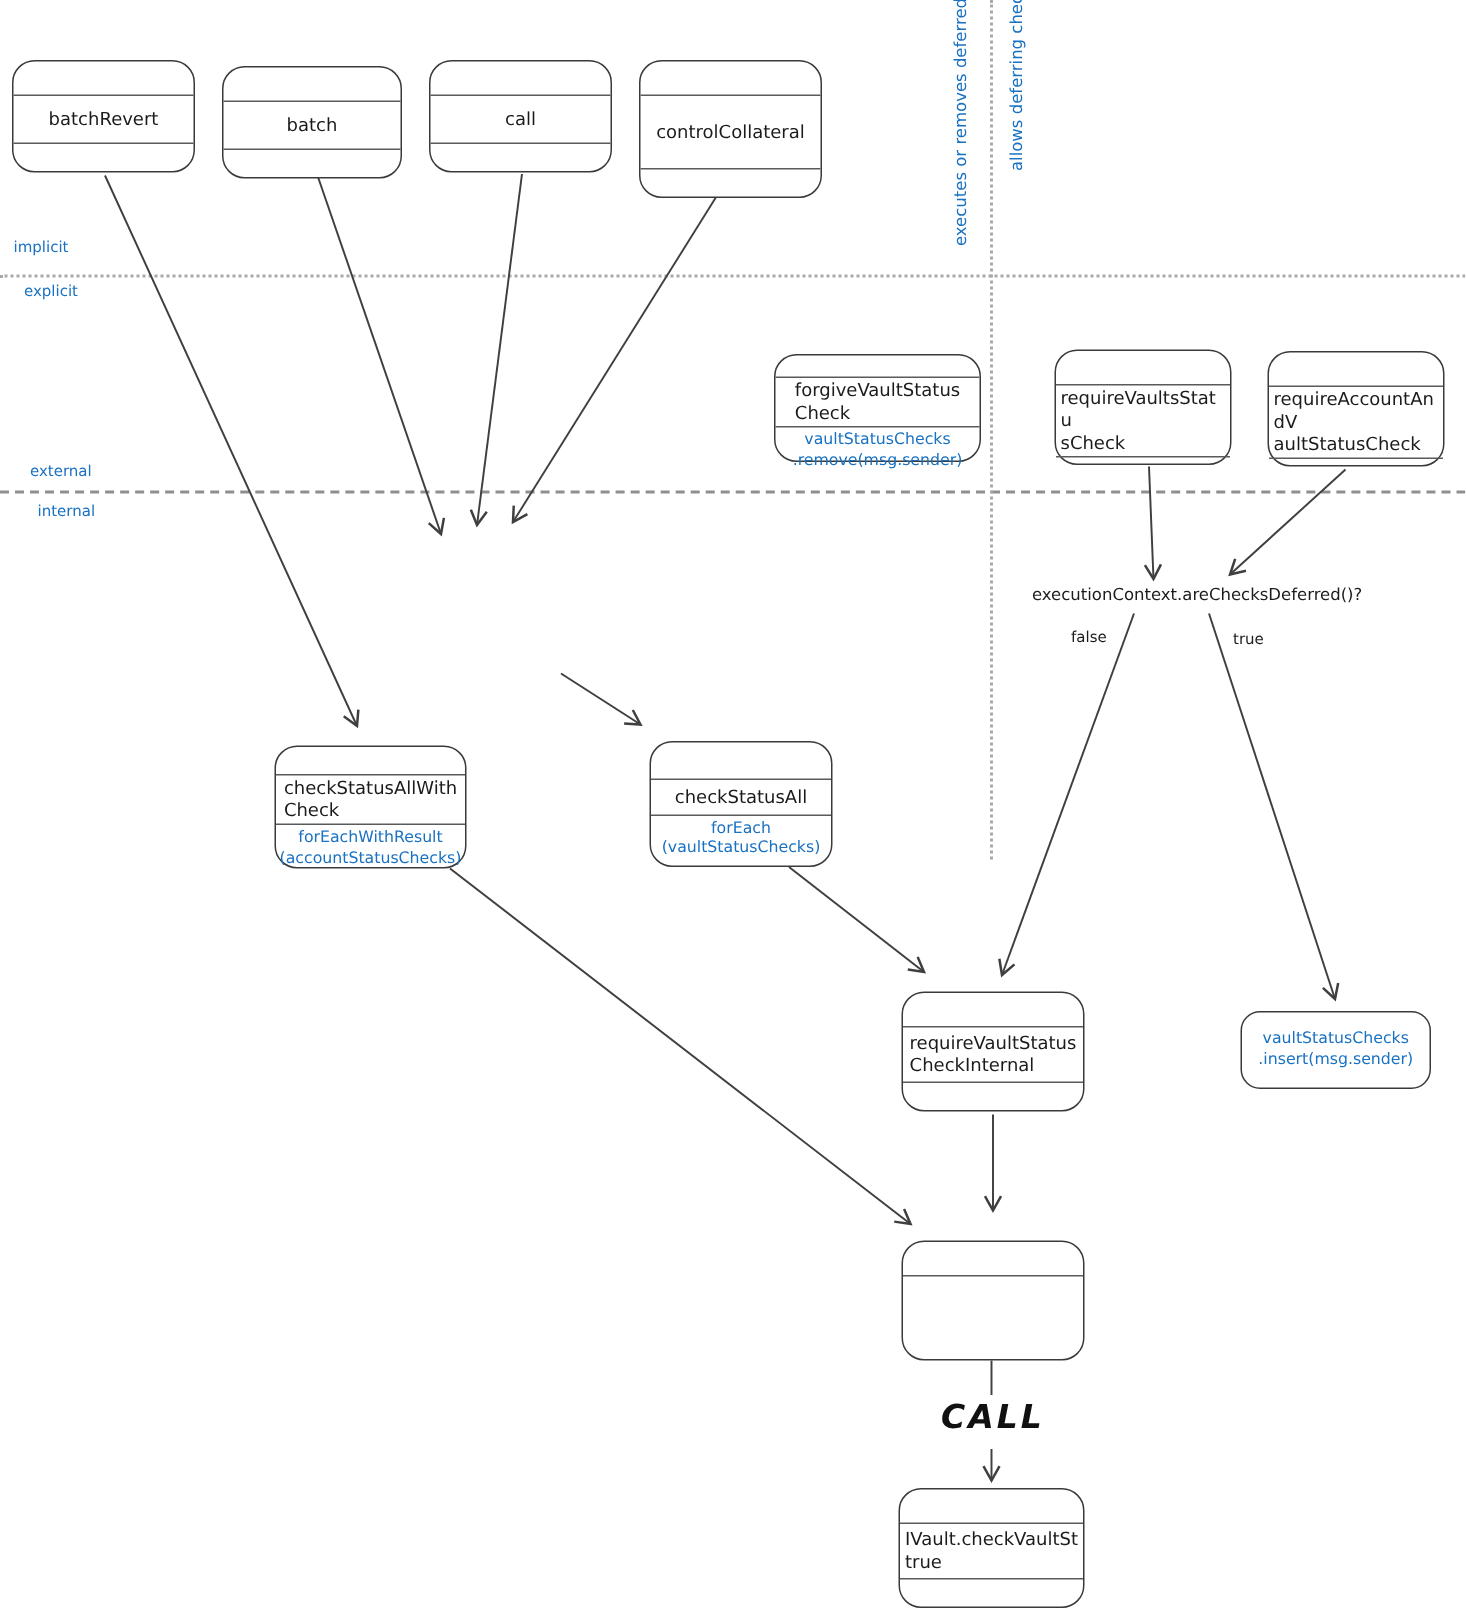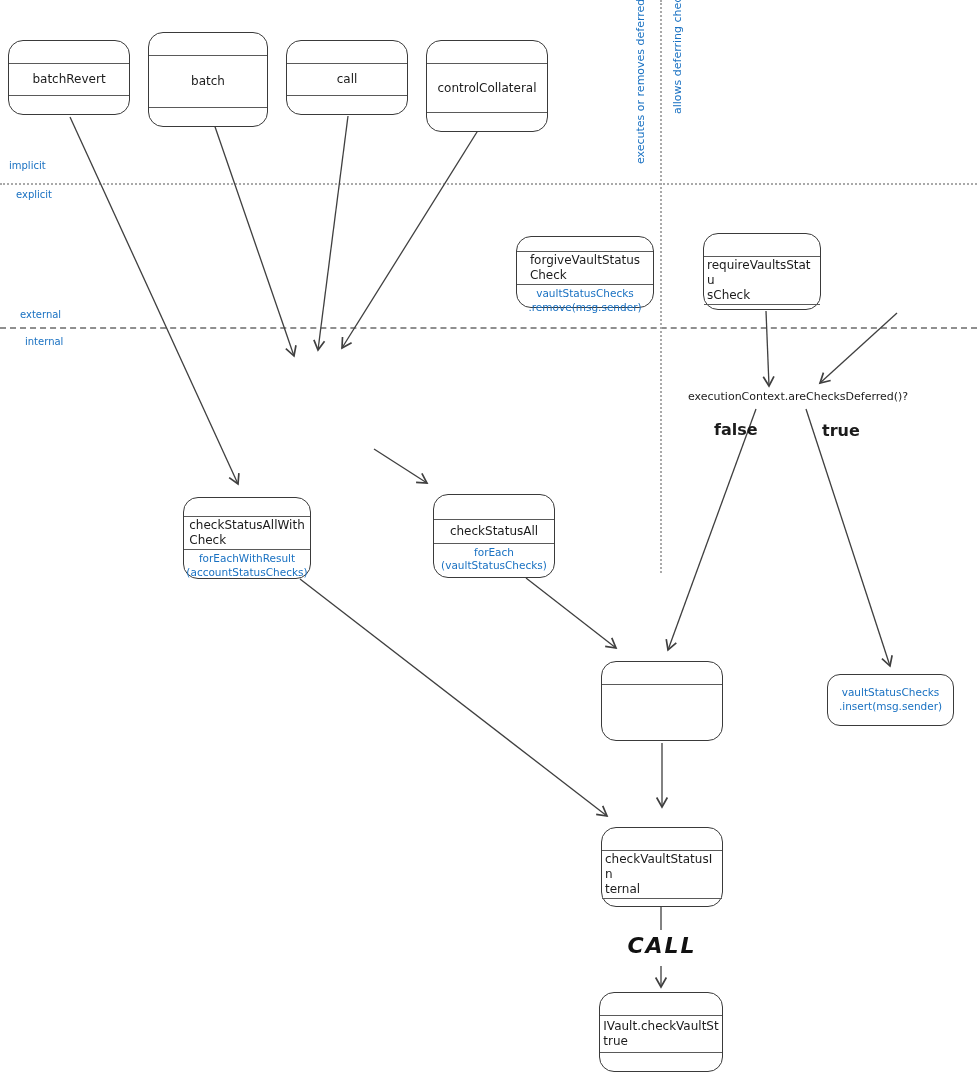--- a/index.html
+++ b/index.html
@@ -23,21 +23,21 @@
   .ntitle{flex:1;display:flex;align-items:center;justify-content:center;
           font-size:12px;line-height:1.25;white-space:pre-line;border-bottom:1.3px solid #5a5a5a;
           padding:1px 3px;word-break:break-all;}
   .nb{flex:0 0 18px;}
   .nsub{flex:0 0 auto;color:#1971c2;font-size:10.5px;line-height:1.3;text-align:center;
         white-space:pre-line;padding:2px 1px 4px;}
   .plain{justify-content:center;align-items:center;border-radius:13px;}
   .plain .nsub{padding:0;}
 
   .freetext{position:absolute;color:#1b1b1b;font-size:11px;text-align:left;}
-  .branchlabel{position:absolute;color:#1b1b1b;font-size:16px;font-weight:bold;}
+  .branchlabel{position:absolute;color:#1b1b1b;font-size:10px;}
   .calltext{position:absolute;font-size:22px;font-weight:bold;font-style:italic;
             color:#111;letter-spacing:2px;text-align:center;}
 
   svg.arrows{position:absolute;left:0;top:0;pointer-events:none;}
   svg.arrows line{stroke:#3f3f3f;stroke-width:1.3;}
 </style>
 </head>
 <body>
 
 <div id="canvas">
@@ -74,21 +74,21 @@
     <line x1="662" y1="743" x2="662" y2="807" marker-end="url(#ah)"></line>
     <line x1="661" y1="907" x2="661" y2="930"></line>
     <line x1="661" y1="966" x2="661" y2="987" marker-end="url(#ah)"></line>
   </svg>
 
   <div class="node" style="left:8px;top:40px;width:122px;height:75px">
     <div class="nt"></div>
     <div class="ntitle">batchRevert</div>
     <div class="nb"></div>
   </div>
-  <div class="node" style="left:148px;top:32px;width:120px;height:95px">
+  <div class="node" style="left:148px;top:44px;width:120px;height:75px">
     <div class="nt"></div>
     <div class="ntitle">batch</div>
     <div class="nb"></div>
   </div>
   <div class="node" style="left:286px;top:40px;width:122px;height:75px">
     <div class="nt"></div>
     <div class="ntitle">call</div>
     <div class="nb"></div>
   </div>
   <div class="node" style="left:426px;top:40px;width:122px;height:92px">
@@ -103,20 +103,26 @@
 Check</div>
     <div class="nsub">vaultStatusChecks
 .remove(msg.sender)</div>
   </div>
   <div class="node" style="left:703px;top:233px;width:118px;height:77px">
     <div class="nt"></div>
     <div class="ntitle">requireVaultsStatu
 sCheck</div>
     <div class="nb"></div>
   </div>
+  <div class="node" style="left:845px;top:234px;width:118px;height:77px">
+    <div class="nt"></div>
+    <div class="ntitle">requireAccountAndV
+aultStatusCheck</div>
+    <div class="nb"></div>
+  </div>
 
   <div class="node" style="left:183px;top:497px;width:128px;height:82px">
     <div class="nt" style="flex:0 0 18px"></div>
     <div class="ntitle">checkStatusAllWith
 Check</div>
     <div class="nsub">forEachWithResult
 (accountStatusChecks)</div>
   </div>
   <div class="node" style="left:433px;top:494px;width:122px;height:84px">
     <div class="nt" style="flex:0 0 24px"></div>
@@ -124,32 +130,32 @@
     <div class="nsub">forEach
 (vaultStatusChecks)</div>
   </div>
 
   <div class="freetext" style="left:688px;top:390px;width:195px">executionContext.areChecksDeferred()?</div>
   <div class="branchlabel" style="left:714px;top:420px">false</div>
   <div class="branchlabel" style="left:822px;top:421px">true</div>
 
   <div class="node" style="left:601px;top:661px;width:122px;height:80px">
     <div class="nt"></div>
+    <div class="ntitle">requireVaultStatus
+CheckInternal</div>
     <div class="nb"></div>
   </div>
 
   <div class="node plain" style="left:827px;top:674px;width:127px;height:52px">
     <div class="nsub">vaultStatusChecks
 .insert(msg.sender)</div>
   </div>
 
   <div class="node" style="left:601px;top:827px;width:122px;height:80px">
     <div class="nt"></div>
-    <div class="ntitle">checkVaultStatusIn
-ternal</div>
     <div class="nb"></div>
   </div>
 
   <div class="calltext" style="left:618px;top:933px;width:88px">CALL</div>
 
   <div class="node" style="left:599px;top:992px;width:124px;height:80px">
     <div class="nt"></div>
     <div class="ntitle">IVault.checkVaultSt
 true</div>
     <div class="nb"></div>

